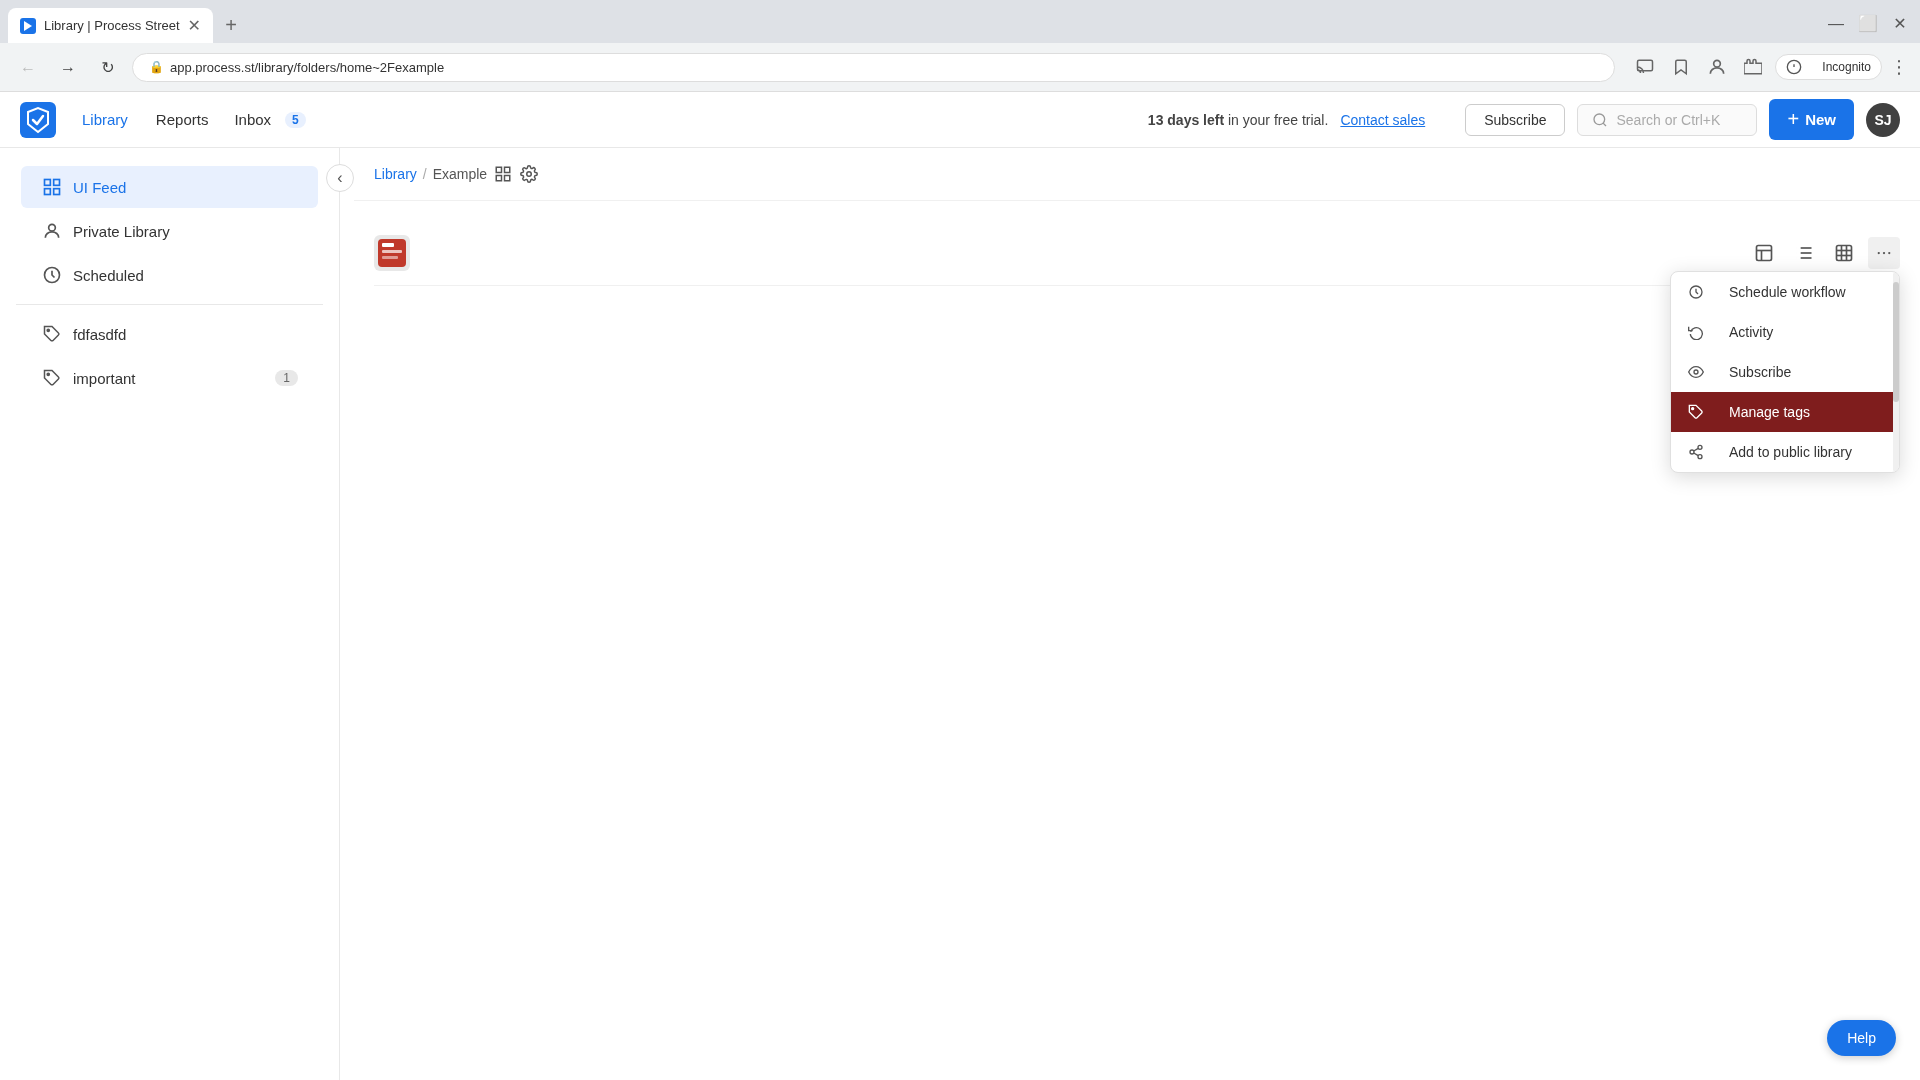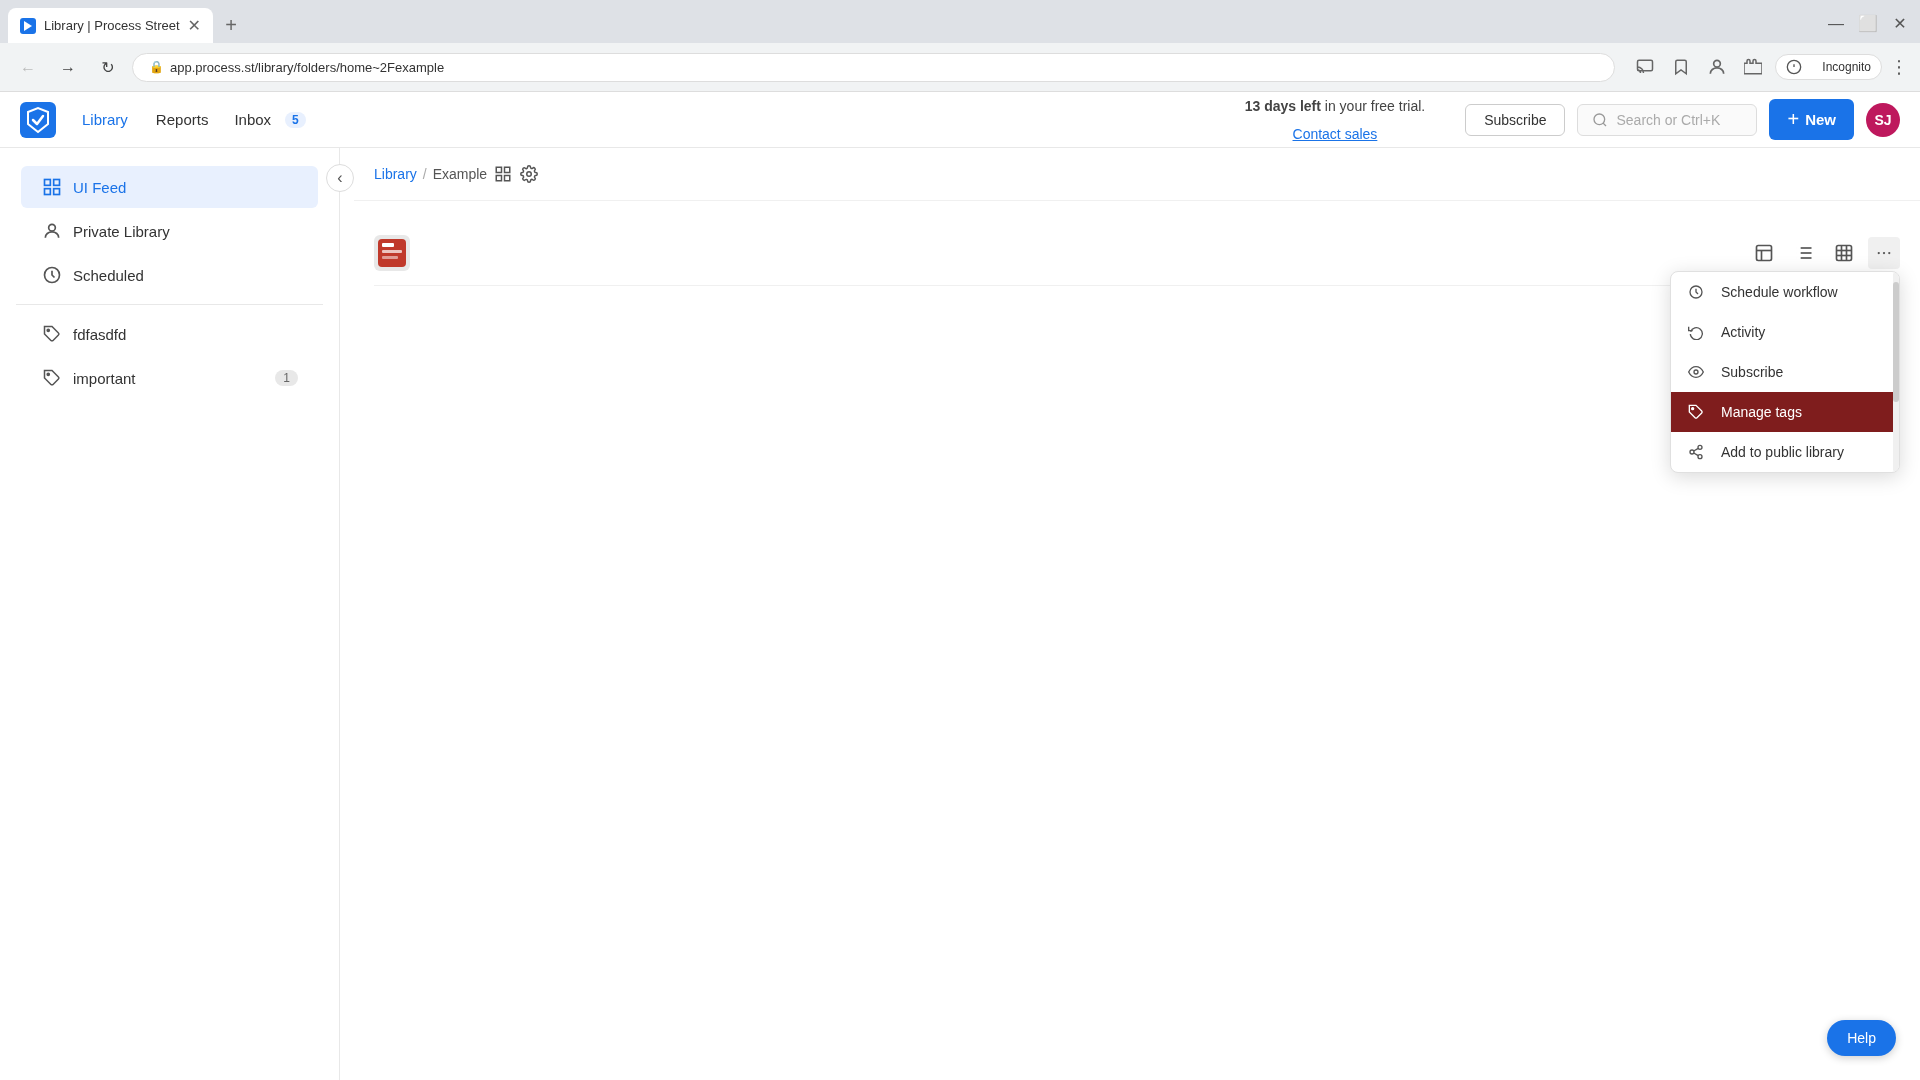--- a/index.html
+++ b/index.html
@@ -24,28 +24,28 @@
     .menu-dots { font-size: 18px; color: #555; cursor: pointer; }
 
     
     .app-header { display: flex; align-items: center; padding: 0 20px; height: 56px; border-bottom: 1px solid #e8e8e8; background: #fff; gap: 24px; }
     .app-logo { width: 36px; height: 36px; display: flex; align-items: center; justify-content: center; }
     .app-logo svg { width: 36px; height: 36px; }
     .nav-link { font-size: 15px; color: #333; cursor: pointer; text-decoration: none; padding: 4px 2px; }
     .nav-link.active { color: #1a73e8; font-weight: 500; }
     .inbox-badge { display: inline-flex; align-items: center; gap: 14px; font-size: 15px; color: #333; cursor: pointer; }
     .badge { background: #e8f0fe; color: #1a73e8; border-radius: 10px; padding: 1px 7px; font-size: 12px; font-weight: 600; }
-    .trial-banner { margin-left: auto; display: flex; align-items: center; gap: 12px; font-size: 14px; color: #444; flex-direction: column; }
+    .trial-banner { margin-left: auto; display: flex; align-items: center; gap: 12px; font-size: 14px; color: #444; }
     .contact-sales { color: #1a73e8; text-decoration: underline; cursor: pointer; font-weight: 500; }
     .header-right { display: flex; align-items: center; gap: 12px; margin-left: 16px; }
     .subscribe-btn { border: 1px solid #ccc; border-radius: 6px; padding: 7px 18px; font-size: 14px; cursor: pointer; background: #fff; color: #333; }
     .search-bar { display: flex; align-items: center; gap: 8px; border: 1px solid #ddd; border-radius: 6px; padding: 7px 14px; font-size: 14px; color: #aaa; cursor: pointer; min-width: 180px; background: #fafafa; }
     .new-btn { display: flex; align-items: center; gap: 6px; background: #1a73e8; color: #fff; border: none; border-radius: 6px; padding: 9px 18px; font-size: 15px; font-weight: 600; cursor: pointer; }
     .new-btn-plus { font-size: 20px; font-weight: 300; }
-    .avatar { width: 34px; height: 34px; border-radius: 50%; background: #be185d; display: flex; align-items: center; justify-content: center; color: #fff; font-size: 14px; font-weight: 600; cursor: pointer; }
+    .avatar { width: 34px; height: 34px; border-radius: 50%; background: #404040; display: flex; align-items: center; justify-content: center; color: #fff; font-size: 14px; font-weight: 600; cursor: pointer; }
 
     
     .main-layout { display: flex; height: calc(1080px - 56px - 72px); }
 
     
     .sidebar { width: 340px; border-right: 1px solid #e8e8e8; padding: 16px 0; background: #fff; flex-shrink: 0; }
     .sidebar-item { display: flex; align-items: center; gap: 10px; padding: 10px 20px; font-size: 15px; color: #333; cursor: pointer; border-radius: 6px; margin: 2px 21px; }
     .sidebar-item.active { background: #e8f0fe; color: #1a73e8; }
     .sidebar-item-icon { width: 22px; height: 22px; display: flex; align-items: center; justify-content: center; flex-shrink: 0; }
     .sidebar-divider { height: 1px; background: #e8e8e8; margin: 8px 16px; }
@@ -63,21 +63,21 @@
     
     .workflow-row { display: flex; align-items: center; padding: 14px 0; border-bottom: 1px solid #f0f0f0; position: relative; }
     .workflow-icon { width: 36px; height: 36px; margin-right: 12px; flex-shrink: 0; display: flex; align-items: center; justify-content: center; }
     .workflow-name { font-size: 16px; color: #333; font-weight: 500; flex: 1; cursor: pointer; }
     .workflow-actions { display: flex; align-items: center; gap: 8px; margin-left: auto; }
     .wf-action-btn { width: 32px; height: 32px; display: flex; align-items: center; justify-content: center; border-radius: 4px; cursor: pointer; color: #555; }
     .more-btn { width: 32px; height: 32px; display: flex; align-items: center; justify-content: center; border-radius: 4px; cursor: pointer; color: #555; background: #f0f0f0; }
 
     
     .dropdown-menu { position: absolute; right: 0; top: 50px; background: #fff; border: 1px solid #e0e0e0; border-radius: 8px; box-shadow: 0 4px 20px rgba(0,0,0,0.15); min-width: 230px; z-index: 100; overflow: hidden; }
-    .dropdown-item { display: flex; align-items: center; gap: 16px; padding: 11px 16px; font-size: 14px; color: #333; cursor: pointer; }
+    .dropdown-item { display: flex; align-items: center; gap: 24px; padding: 11px 16px; font-size: 14px; color: #333; cursor: pointer; }
     .dropdown-item.active { background: #7f1d1d; color: #fff; }
     .dropdown-item-icon { width: 18px; height: 18px; display: flex; align-items: center; justify-content: center; flex-shrink: 0; }
     .dropdown-scrollbar { position: absolute; right: 0; top: 0; bottom: 0; width: 6px; background: #f0f0f0; border-radius: 3px; }
     .dropdown-scrollbar-thumb { width: 6px; background: #ccc; border-radius: 3px; height: 60%; margin-top: 10px; }
 
     
     .help-btn { position: fixed; bottom: 24px; right: 24px; background: #1a73e8; color: #fff; border-radius: 20px; padding: 10px 20px; font-size: 14px; font-weight: 500; cursor: pointer; box-shadow: 0 2px 8px rgba(0,0,0,0.2); }
 
     .workflow-row-wrapper { position: relative; }
   </style>

